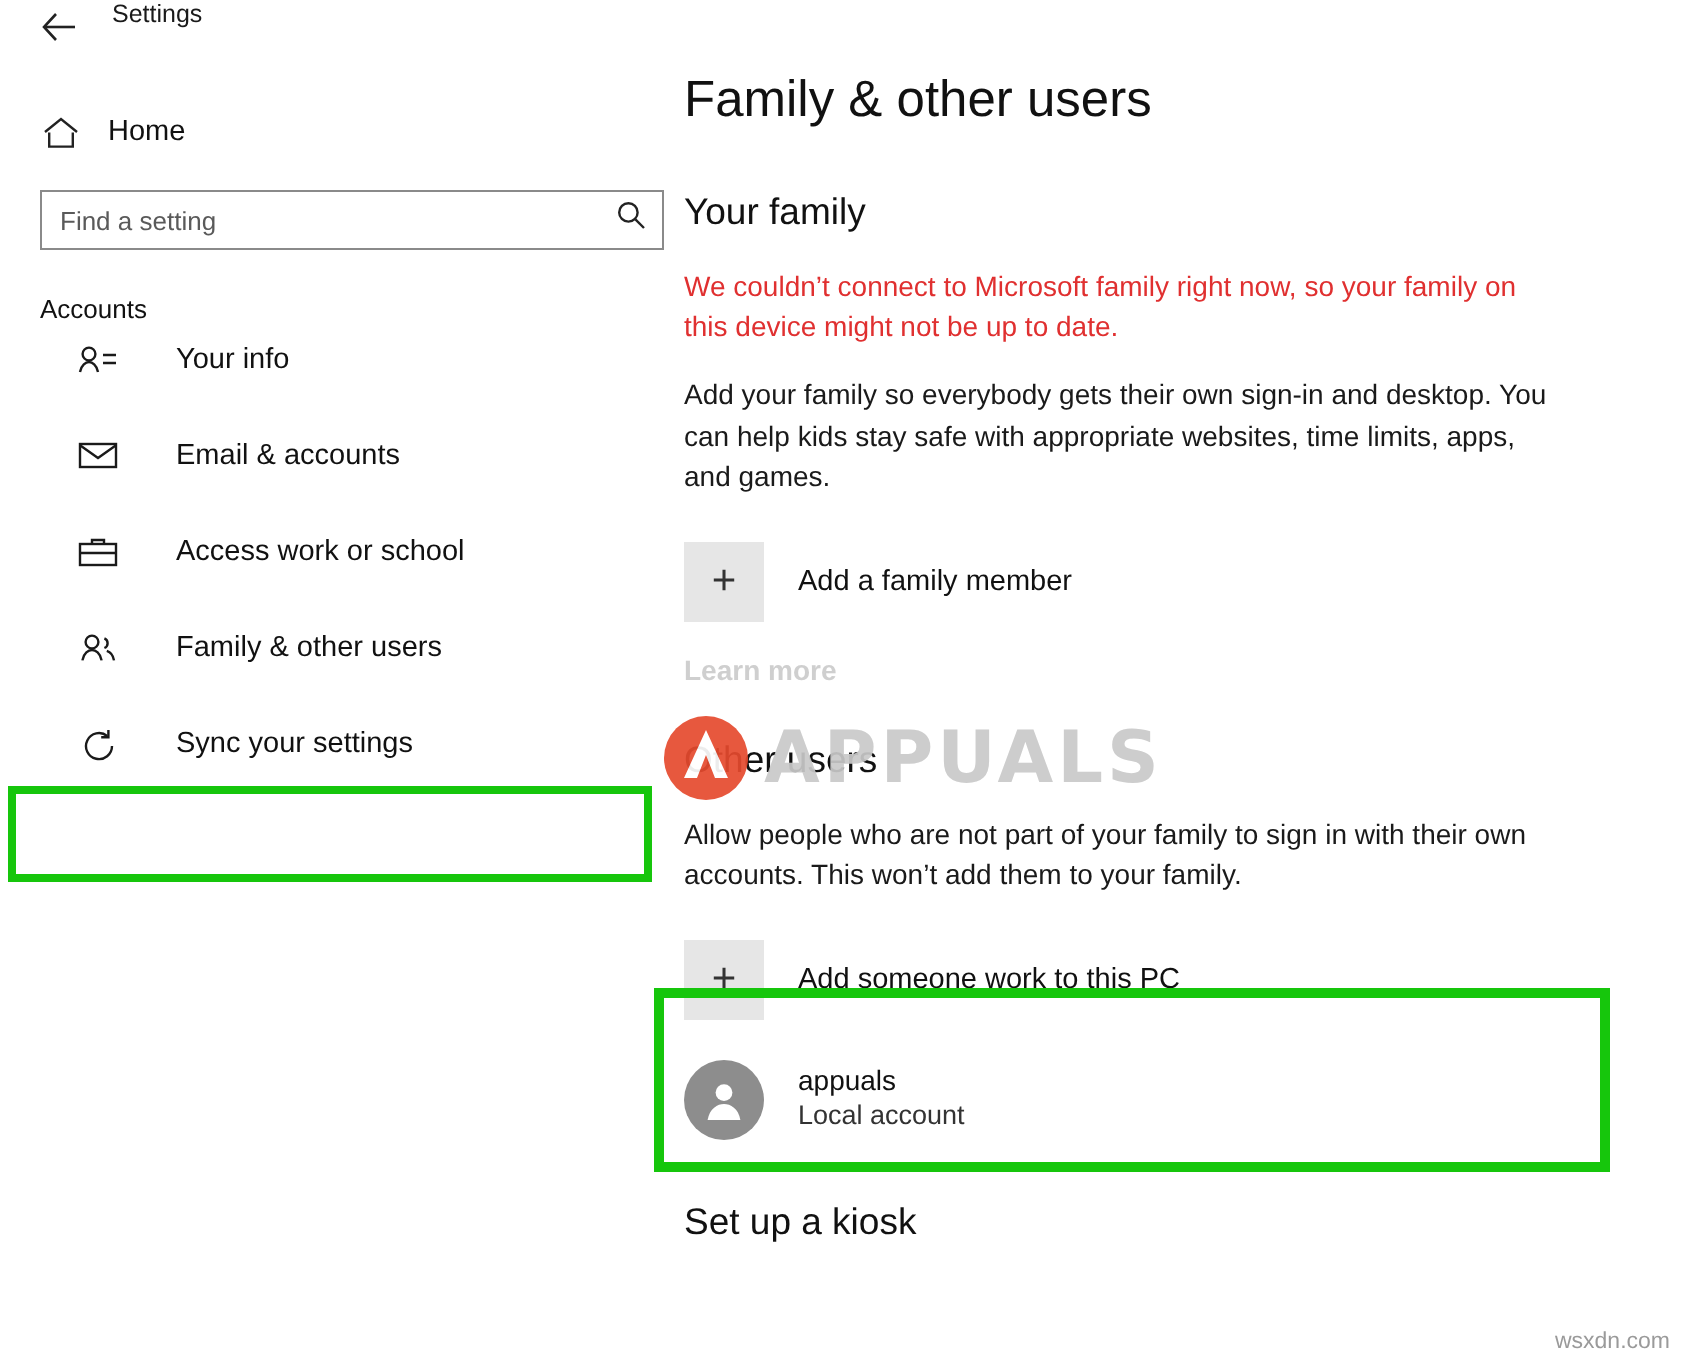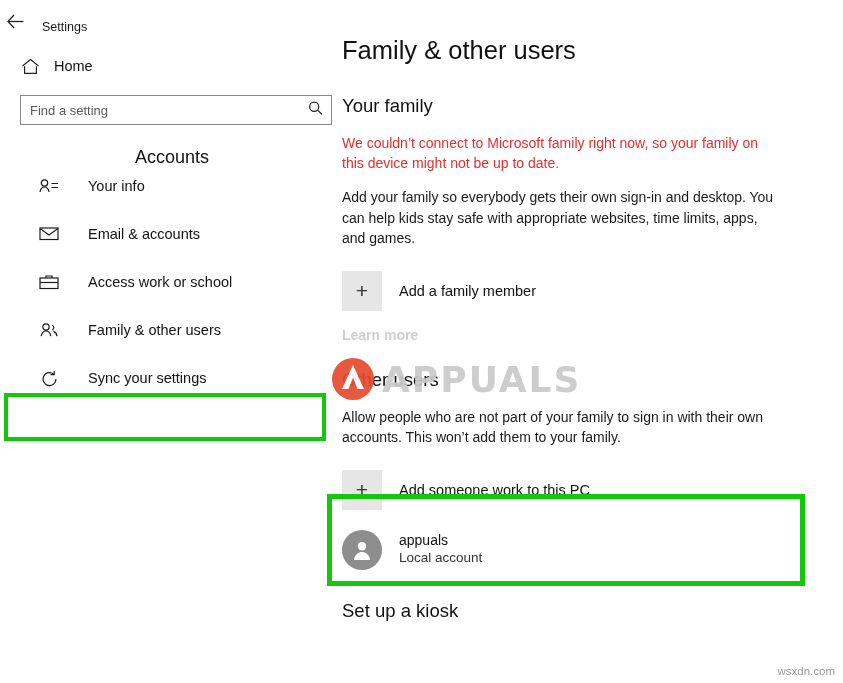--- a/index.html
+++ b/index.html
@@ -24,22 +24,22 @@
   .sidebar {
     width: 324px;
     height: 683px;
     background: #ffffff;
     position: relative;
     flex: 0 0 324px;
   }
   .titlebar {
     height: 34px;
     display: flex;
-    align-items: flex-end;
-    padding-left: 2px;
+    align-items: flex-start;
+    padding-left: 16px;
     gap: 14px;
   }
   .back-btn {
     width: 26px;
     height: 26px;
     display: flex;
     align-items: center;
     justify-content: center;
     color: #333;
   }
@@ -81,25 +81,24 @@
   .search-wrap input::placeholder { color: #5a5a5a; }
   .search-ico {
     position: absolute;
     right: 8px;
     top: 50%;
     transform: translateY(-50%);
     color: #222;
   }
 
   .section-title {
-    font-size: 18px;
+    font-size: 13px;
     color: #111;
     padding: 22px 0 10px 20px;
     font-weight: normal;
-    text-align: center;
   }
 
   .nav {
     display: flex;
     flex-direction: column;
   }
   .nav-item {
     display: flex;
     align-items: flex-start;
     gap: 28px;

